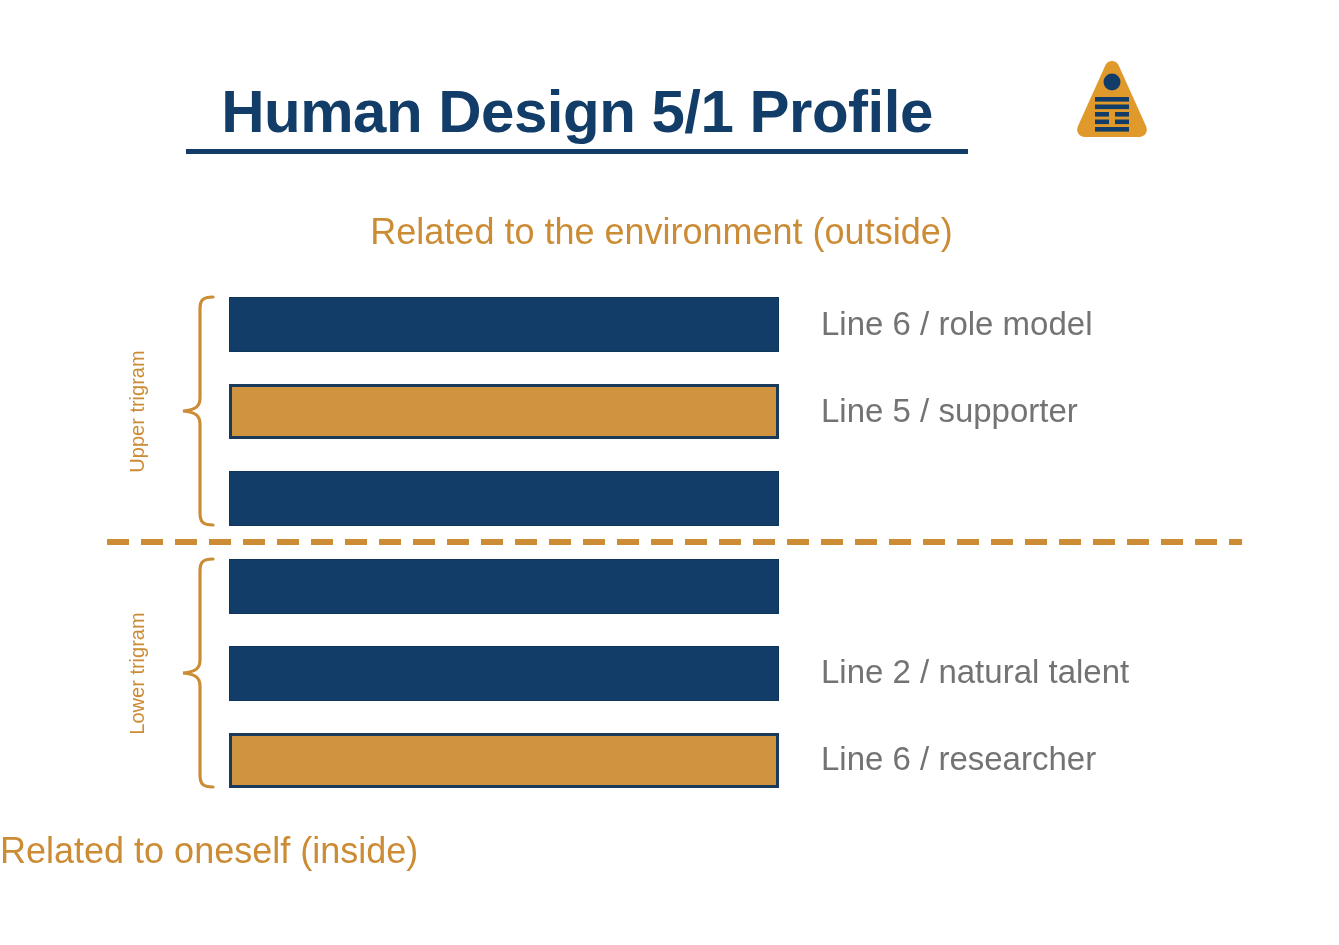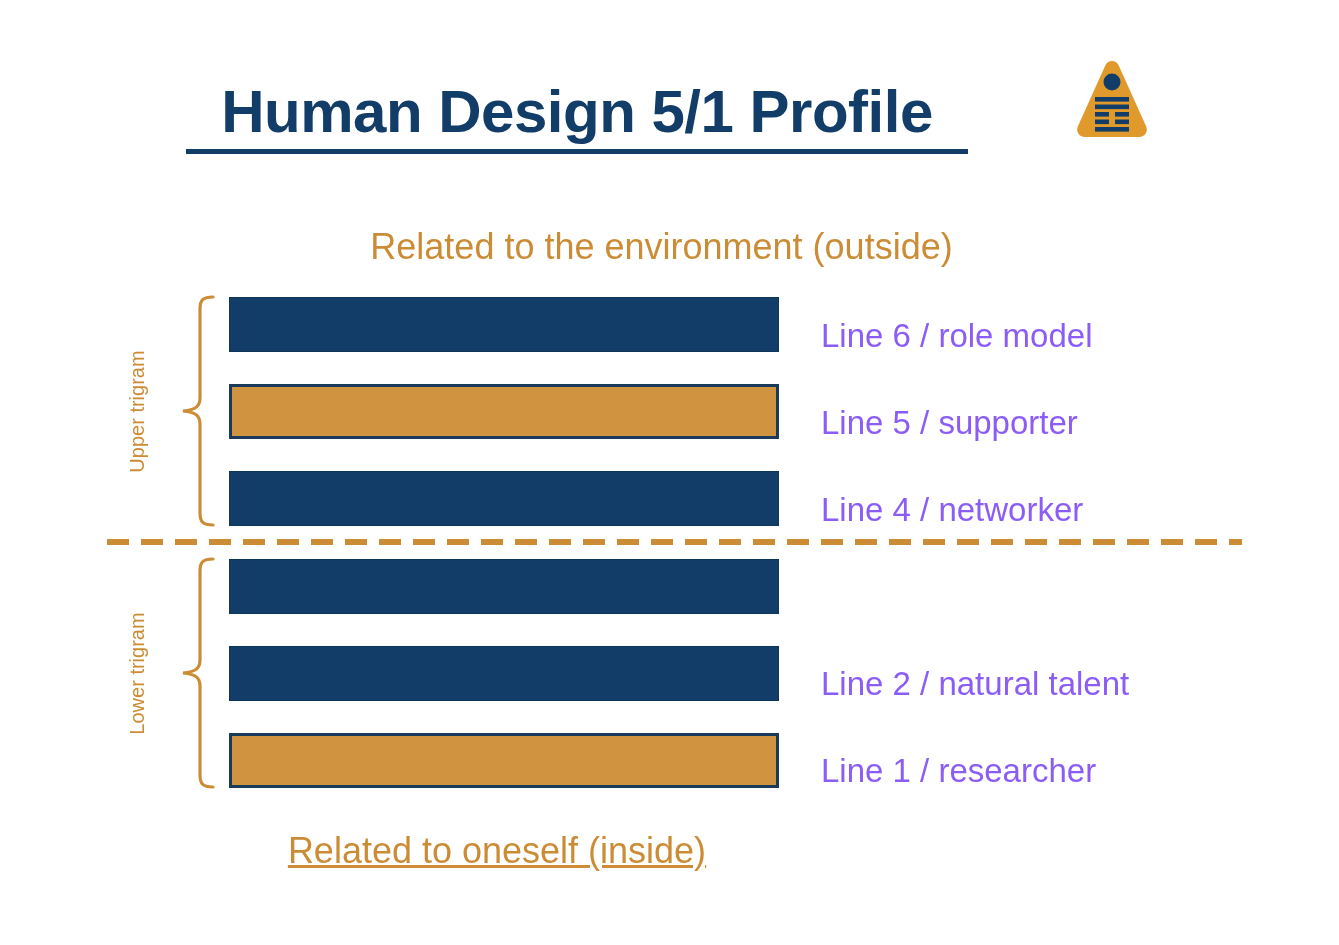--- a/index.html
+++ b/index.html
@@ -81,31 +81,30 @@
   
   .caption {
     position: absolute;
     font-size: 36px;
     color: #cc8c35;
     white-space: nowrap;
   }
   #caption-top {
     left: 0;
     right: 0;
-    top: 226px;
+    top: 211px;
     text-align: center;
     padding-right: 16px;
   }
   #caption-bottom {
     left: 0;
     right: 0;
     top: 830px;
-    text-align: center;
+    text-align: left;
     padding-right: 345px;
-    text-decoration: underline;
   }
 
   
   #diagram {
     position: absolute;
     left: 0;
     top: 0;
     width: 1339px;
     height: 945px;
   }
@@ -123,23 +122,22 @@
   }
   .bar.orange {
     background: #d0933f;
     border: 3px solid #1a3a5c;
   }
 
   .line-label {
     position: absolute;
     left: 821px;
     font-size: 33px;
-    color: #8b5cf6;
-    white-space: nowrap;
-    margin-top: 12px;
+    color: #737373;
+    white-space: nowrap;
   }
 
   
   #divider {
     position: absolute;
     left: 107px;
     top: 539px;
     width: 1135px;
     height: 6px;
     background-image: repeating-linear-gradient(
@@ -209,23 +207,22 @@
 
   <div class="bar blue" style="top:297px"></div>
   <div class="bar orange" style="top:384px"></div>
   <div class="bar blue" style="top:471px"></div>
   <div class="bar blue" style="top:559px"></div>
   <div class="bar blue" style="top:646px"></div>
   <div class="bar orange" style="top:733px"></div>
 
   <div class="line-label" style="top:305px">Line 6 / role model</div>
   <div class="line-label" style="top:392px">Line 5 / supporter</div>
-  <div class="line-label" style="top:479px">Line 4 / networker</div>
   <div class="line-label" style="top:653px">Line 2 / natural talent</div>
-  <div class="line-label" style="top:740px">Line 1 / researcher</div>
+  <div class="line-label" style="top:740px">Line 6 / researcher</div>
 
   <div id="divider"></div>
 
   <svg class="brace-svg" id="brace-upper" viewBox="0 0 34 234" preserveAspectRatio="none">
     <path d="M32 3 C22 3 19 6 19 15 L19 104 C19 112 15 116 2 117 C15 118 19 122 19 130 L19 219 C19 228 22 231 32 231" fill="none" stroke="#cc8c35" stroke-width="3.2" stroke-linecap="round"></path>
   </svg>
   <svg class="brace-svg" id="brace-lower" viewBox="0 0 34 234" preserveAspectRatio="none">
     <path d="M32 3 C22 3 19 6 19 15 L19 104 C19 112 15 116 2 117 C15 118 19 122 19 130 L19 219 C19 228 22 231 32 231" fill="none" stroke="#cc8c35" stroke-width="3.2" stroke-linecap="round"></path>
   </svg>
 

